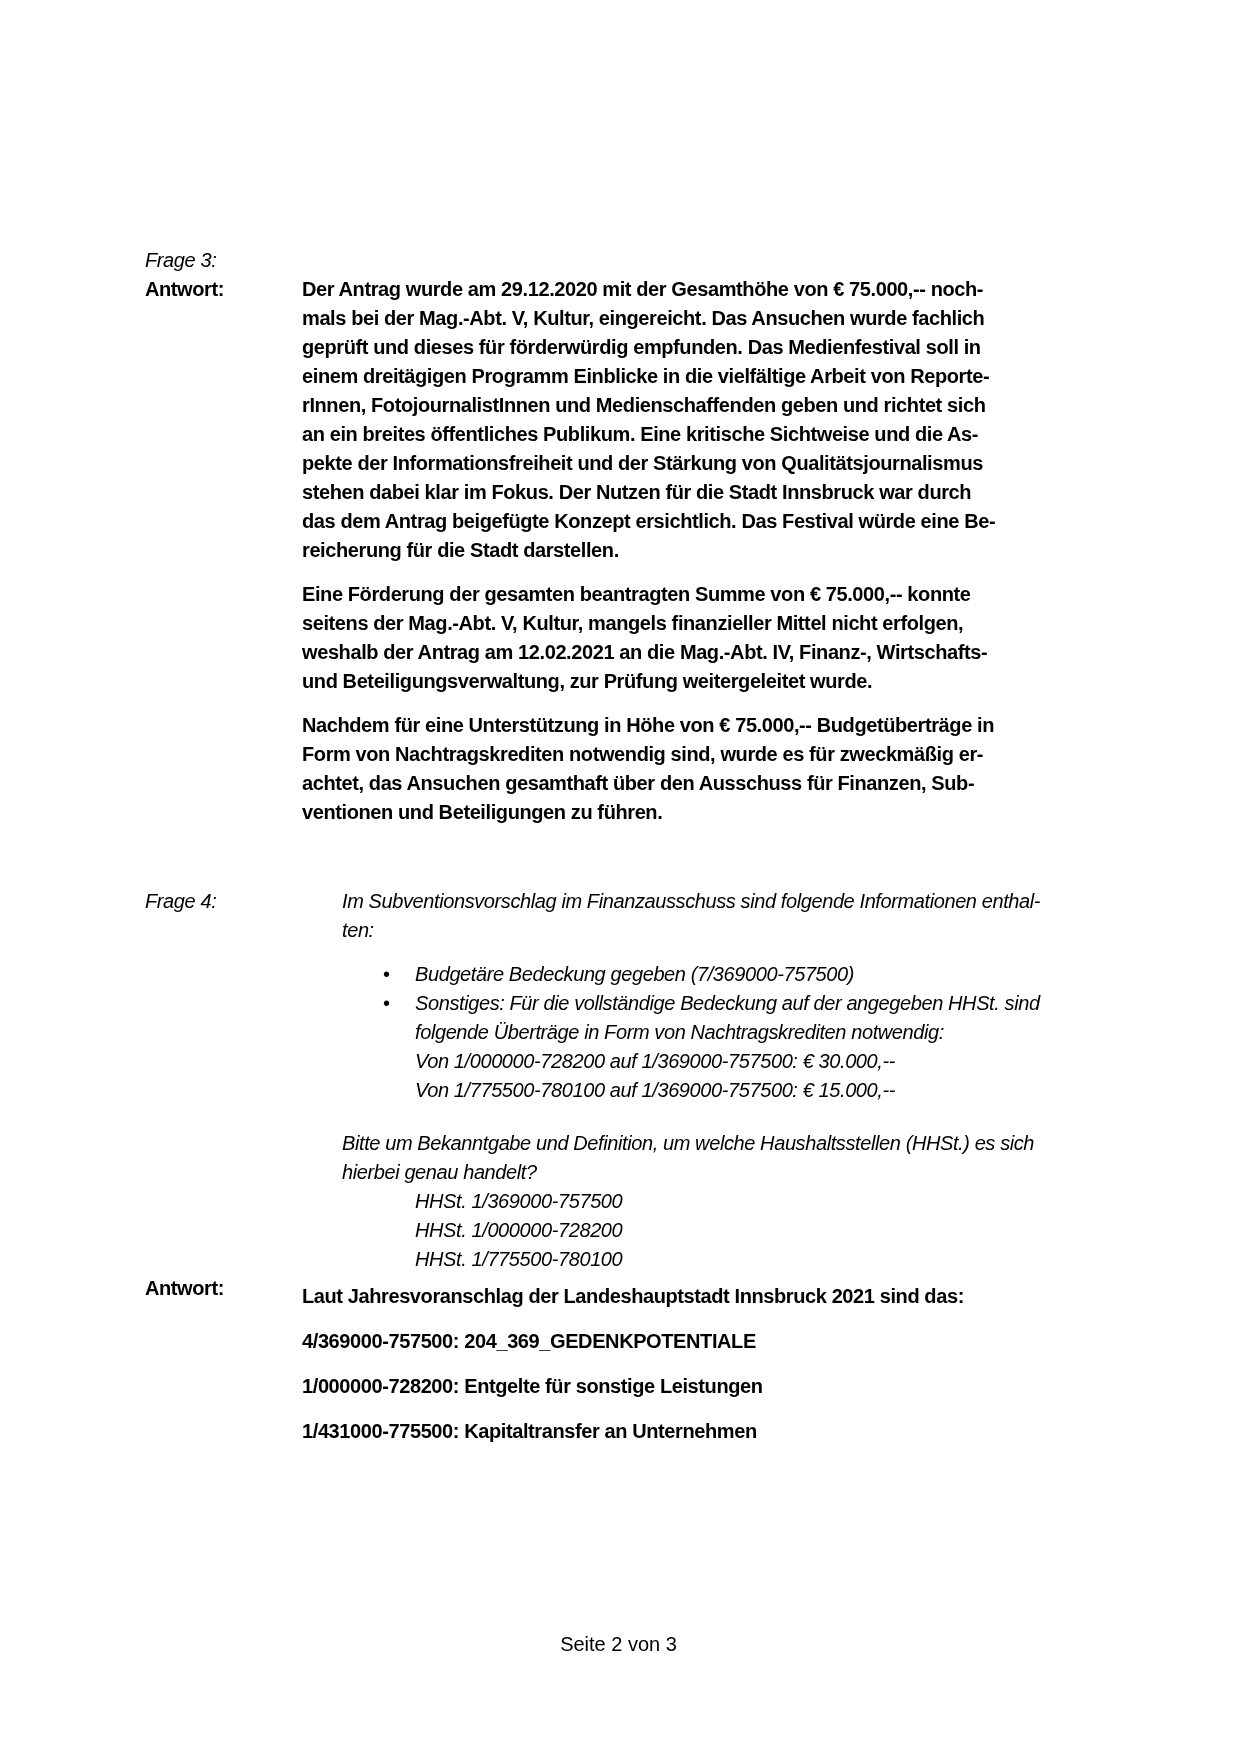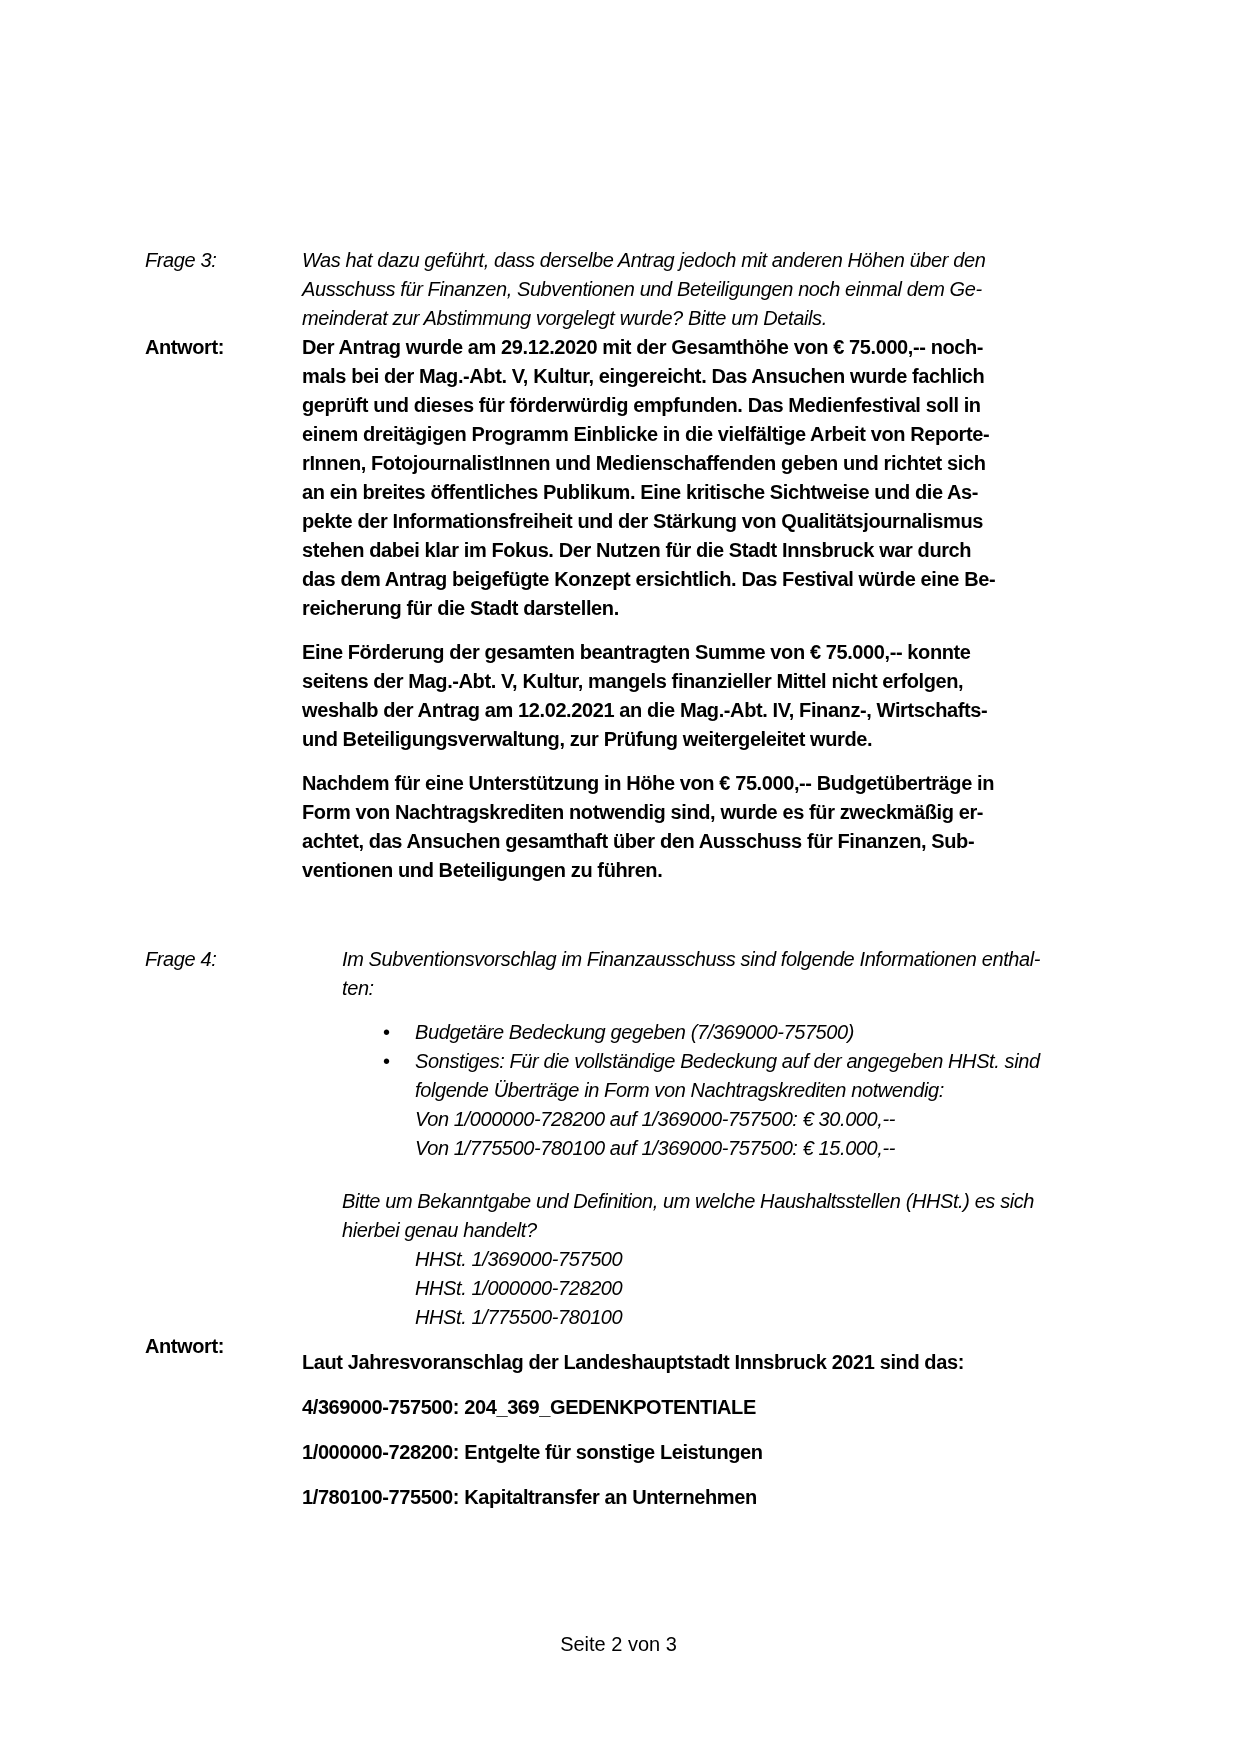--- a/index.html
+++ b/index.html
@@ -55,44 +55,39 @@
     flex: 0 0 32px;
     margin-left: 41px;
     font-style: normal;
   }
   .hhst-block {
     margin-left: 73px !important;
     margin-top: 11px;
   }
   .note-block { margin-bottom: 0 !important; font-style: italic; }
 
-  .answer4 .content p { margin: 16px 0 16px 0; }
+  .answer4 .content p { margin: 8px 0 16px 0; }
 
   .page-footer {
     position: absolute;
     left: 0;
     right: 4px;
     top: 1630px;
     text-align: center;
     font-size: 20px;
     letter-spacing: 0;
   }
 </style>
 </head>
 <body>
 
 <div class="page">
 
   <section class="qa">
     <div class="label italic">Frage 3:</div>
-    <div class="content">
-      <p class="italic lines">Was hat dazu geführt, dass derselbe Antrag jedoch mit anderen Höhen über den
-Ausschuss für Finanzen, Subventionen und Beteiligungen noch einmal dem Ge-
-meinderat zur Abstimmung vorgelegt wurde? Bitte um Details.</p>
-    </div>
   </section>
 
   <section class="qa mt-answer">
     <div class="label bold">Antwort:</div>
     <div class="content bold">
       <p class="lines">Der Antrag wurde am 29.12.2020 mit der Gesamthöhe von € 75.000,-- noch-
 mals bei der Mag.-Abt. V, Kultur, eingereicht. Das Ansuchen wurde fachlich
 geprüft und dieses für förderwürdig empfunden. Das Medienfestival soll in
 einem dreitägigen Programm Einblicke in die vielfältige Arbeit von Reporte-
 rInnen, FotojournalistInnen und Medienschaffenden geben und richtet sich
@@ -137,21 +132,21 @@
 HHSt. 1/775500-780100</p>
     </div>
   </section>
 
   <section class="qa answer4">
     <div class="label bold">Antwort:</div>
     <div class="content bold">
       <p>Laut Jahresvoranschlag der Landeshauptstadt Innsbruck 2021 sind das:</p>
       <p>4/369000-757500: 204_369_GEDENKPOTENTIALE</p>
       <p>1/000000-728200: Entgelte für sonstige Leistungen</p>
-      <p>1/780100-775500: Kapitaltransfer an Unternehmen</p>
+      <p>1/431000-775500: Kapitaltransfer an Unternehmen</p>
     </div>
   </section>
 
   <div class="page-footer">
     <span>Seite 2 von 3</span>
   </div>
 
 </div>
 
 </body></html>

